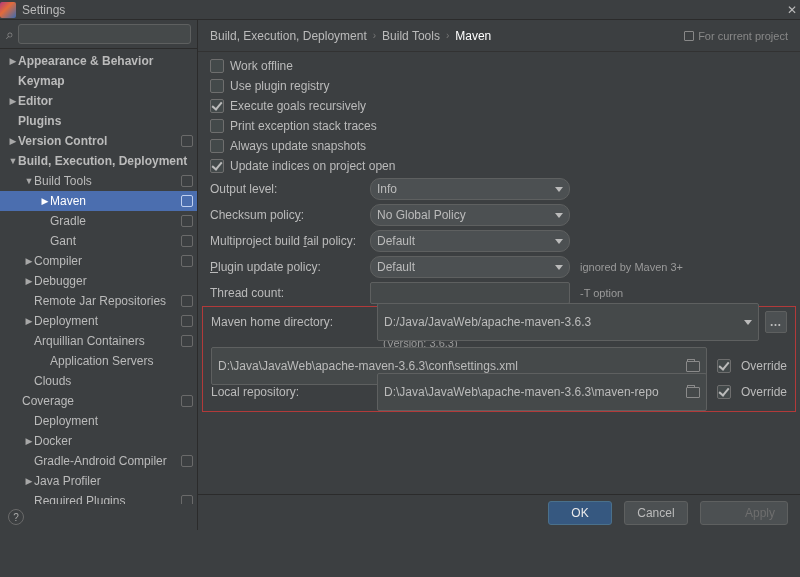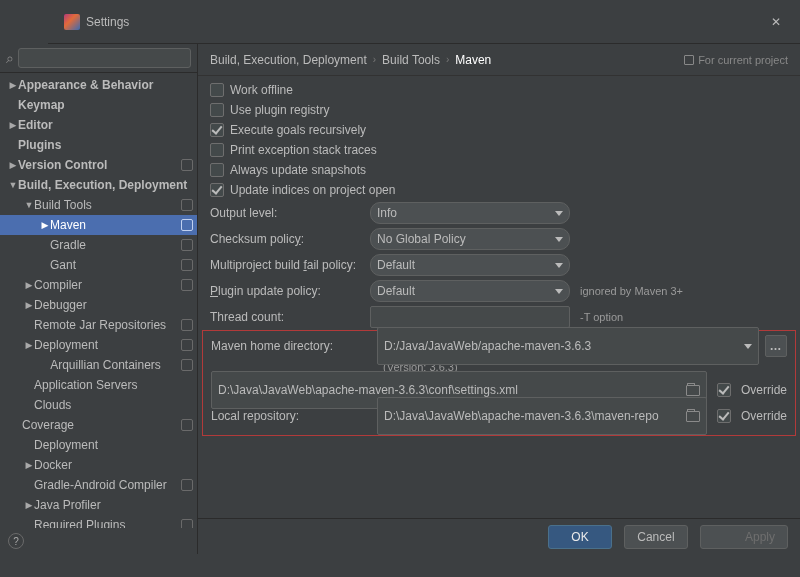--- a/index.html
+++ b/index.html
@@ -5,24 +5,23 @@
   * { box-sizing: border-box; margin: 0; padding: 0; }
   body {
     font-family: "Segoe UI", Arial, sans-serif;
     font-size: 12px;
     background: #3c3f41;
     color: #bbbbbb;
     width: 800px; height: 577px;
     overflow: hidden; position: relative;
   }
   .titlebar {
-    height: 44px; display: flex; align-items: center;
-    padding: 0 16px; background: #3c3f41;
+    height: 20px; display: flex; align-items: center;
+    padding: 0 0; background: #3c3f41;
     border-bottom: 1px solid #2b2b2b;
-    margin-left: 48px;
   }
   .titlebar .appicon { width: 16px; height: 16px; margin-right: 6px;
     background: linear-gradient(135deg, #b33a7a 0%, #e26b3a 40%, #3a6bb3 100%);
     border-radius: 2px; }
   .titlebar .title { flex: 1; color: #bbb; }
   .close-x { width: 16px; color: #bbb; cursor: pointer; text-align:center; }
   .body { display: flex; height: 510px; }
   .sidebar {
     width: 198px; background: #3c3f41;
     border-right: 1px solid #2b2b2b;
@@ -200,26 +199,26 @@
         <div class="tree-row" style="padding-left: 24px;">
           <span class="arrow"></span>
           <span class="label">Remote Jar Repositories</span>
           <span class="tag"></span>
         </div>
         <div class="tree-row" style="padding-left: 24px;">
           <span class="arrow">▶</span>
           <span class="label">Deployment</span>
           <span class="tag"></span>
         </div>
-        <div class="tree-row" style="padding-left: 24px; text-align: center;">
+        <div class="tree-row" style="padding-left: 24px;">
           <span class="arrow"></span>
           <span class="label">Arquillian Containers</span>
           <span class="tag"></span>
         </div>
-        <div class="tree-row" style="padding-left: 24px;">
+        <div class="tree-row" style="padding-left: 40px;">
           <span class="arrow"></span>
           <span class="label">Application Servers</span>
         </div>
         <div class="tree-row" style="padding-left: 24px;">
           <span class="arrow"></span>
           <span class="label">Clouds</span>
         </div>
         <div class="tree-row" style="padding-left: 12px;">
           <span class="arrow"></span>
           <span class="label">Coverage</span>

